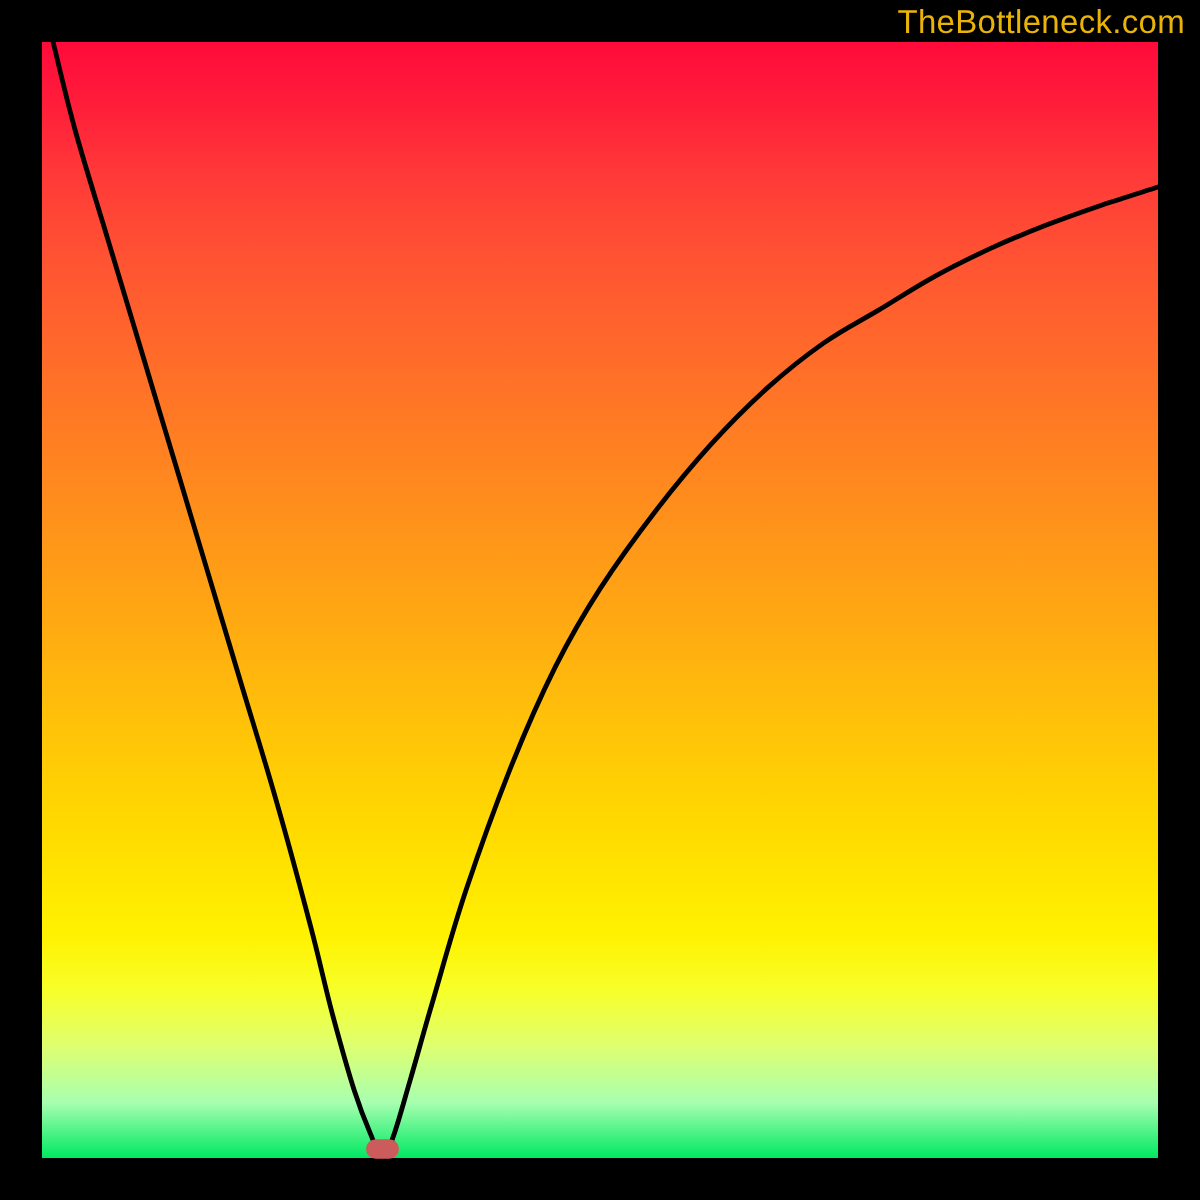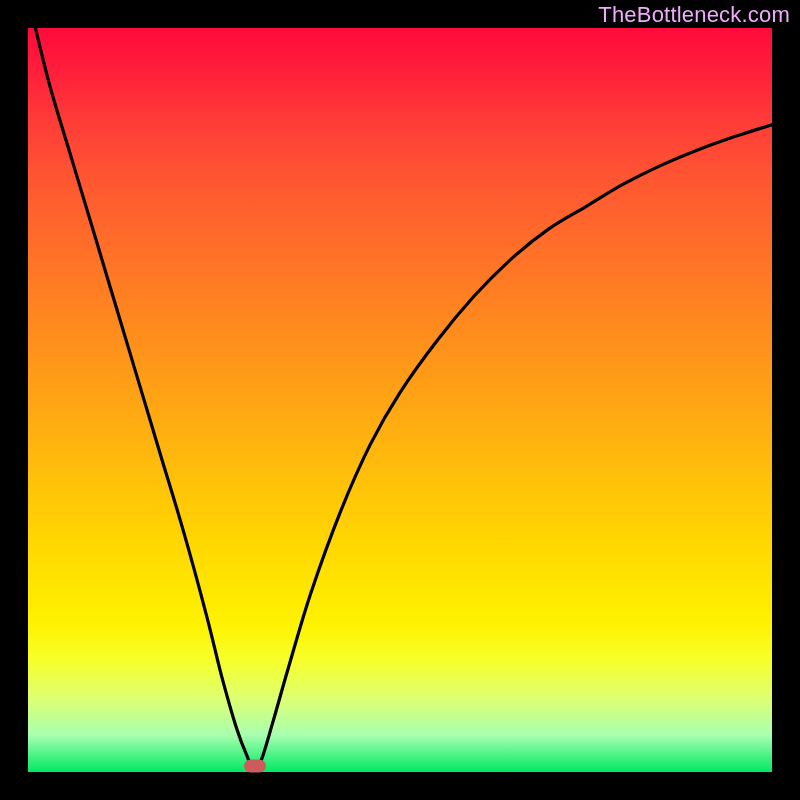--- a/index.html
+++ b/index.html
@@ -60,21 +60,21 @@
     width: 22px;
     height: 13px;
     background: #cc5c5c;
     border-radius: 7px;
     transform: translate(-50%, -50%);
   }
   .watermark {
     position: absolute;
     top: 2px;
     right: 10px;
-    color: #f0abfc;
+    color: #eab308;
     font-size: 22px;
     font-weight: 500;
     letter-spacing: 0.2px;
     user-select: none;
   }
 </style>
 </head>
 <body>
 
 <div class="frame">

